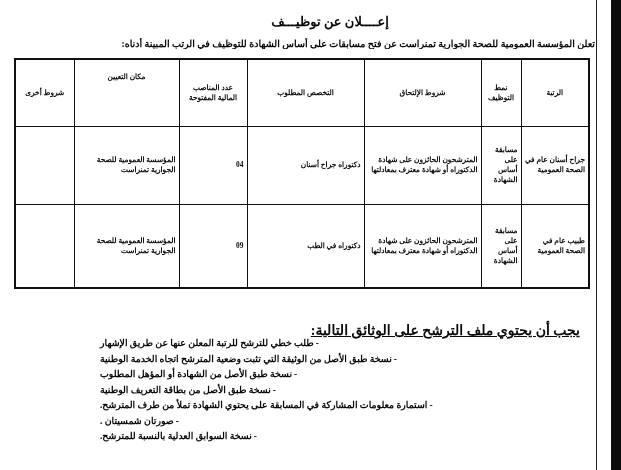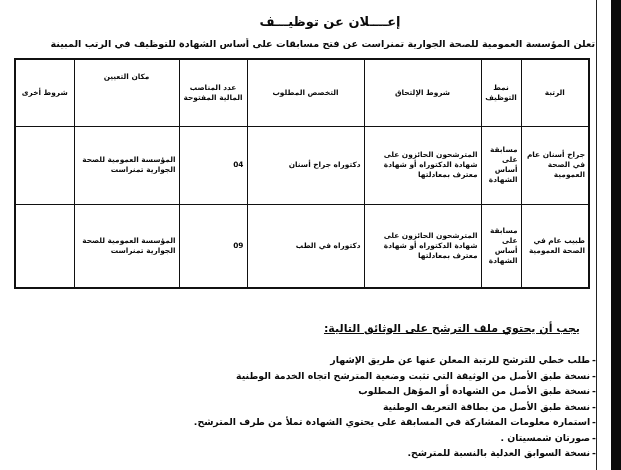--- a/index.html
+++ b/index.html
@@ -1,21 +1,21 @@
 <!DOCTYPE html>
 <html><head>
 <meta charset="utf-8">
 <style>
   html, body { margin: 0; padding: 0; }
   body {
     width: 621px; height: 470px; overflow: hidden; position: relative;
     background: #ffffff; color: #0a0a0a;
     font-family: "DejaVu Sans", sans-serif;
   }
-  .page { position: absolute; left: 0; top: 0; width: 621px; height: 470px; direction: rtl; }
+  .page { position: absolute; left: 0; top: 0; width: 621px; height: 470px; direction: rtl; font-family: Liberation Serif, serif; }
   .thin-rule { position: absolute; left: 596px; top: 0; width: 1px; height: 470px; background: #222; }
   .thick-bar { position: absolute; left: 611px; top: 0; width: 10px; height: 470px; background: #0b0b0b; }
 
   .title {
     position: absolute; top: 14px; left: 230px; width: 200px; text-align: center;
     font-weight: bold; font-size: 13px; letter-spacing: 0.5px;
   }
   .intro {
     position: absolute; top: 38px; left: 50px; width: 545px; text-align: right;
     font-weight: bold; font-size: 9.6px; white-space: nowrap; overflow: hidden;
@@ -39,25 +39,25 @@
   .col-spec { width: 117px; }
   .col-posts { width: 68px; }
   .col-place { width: 105px; }
   .col-other { width: 59px; }
   td.spec { vertical-align: bottom; padding-bottom: 18px; }
   td.place { vertical-align: top; padding-top: 16px; }
   td.posts { font-size: 8px; }
 
   .req-title {
     position: absolute; top: 322px; left: 250px; width: 330px; text-align: right;
-    font-weight: bold; font-size: 11px; text-decoration: underline; direction: rtl;
+    font-weight: bold; font-size: 14px; text-decoration: underline; direction: rtl;
   }
   ul.reqs {
-    position: absolute; top: 336px; left: 100px; width: 480px; margin: 16px; padding: 0;
-    list-style: none; direction: rtl; text-align: right;
+    position: absolute; top: 336px; left: 100px; width: 480px; margin: 0; padding: 0;
+    list-style: none; direction: rtl; text-align: left;
   }
   ul.reqs li {
     font-weight: bold; font-size: 9.4px; line-height: 15.5px; white-space: nowrap;
   }
   ul.reqs li .dash { margin-left: 2px; }
 </style>
 </head>
 <body>
 
 <div class="page">

